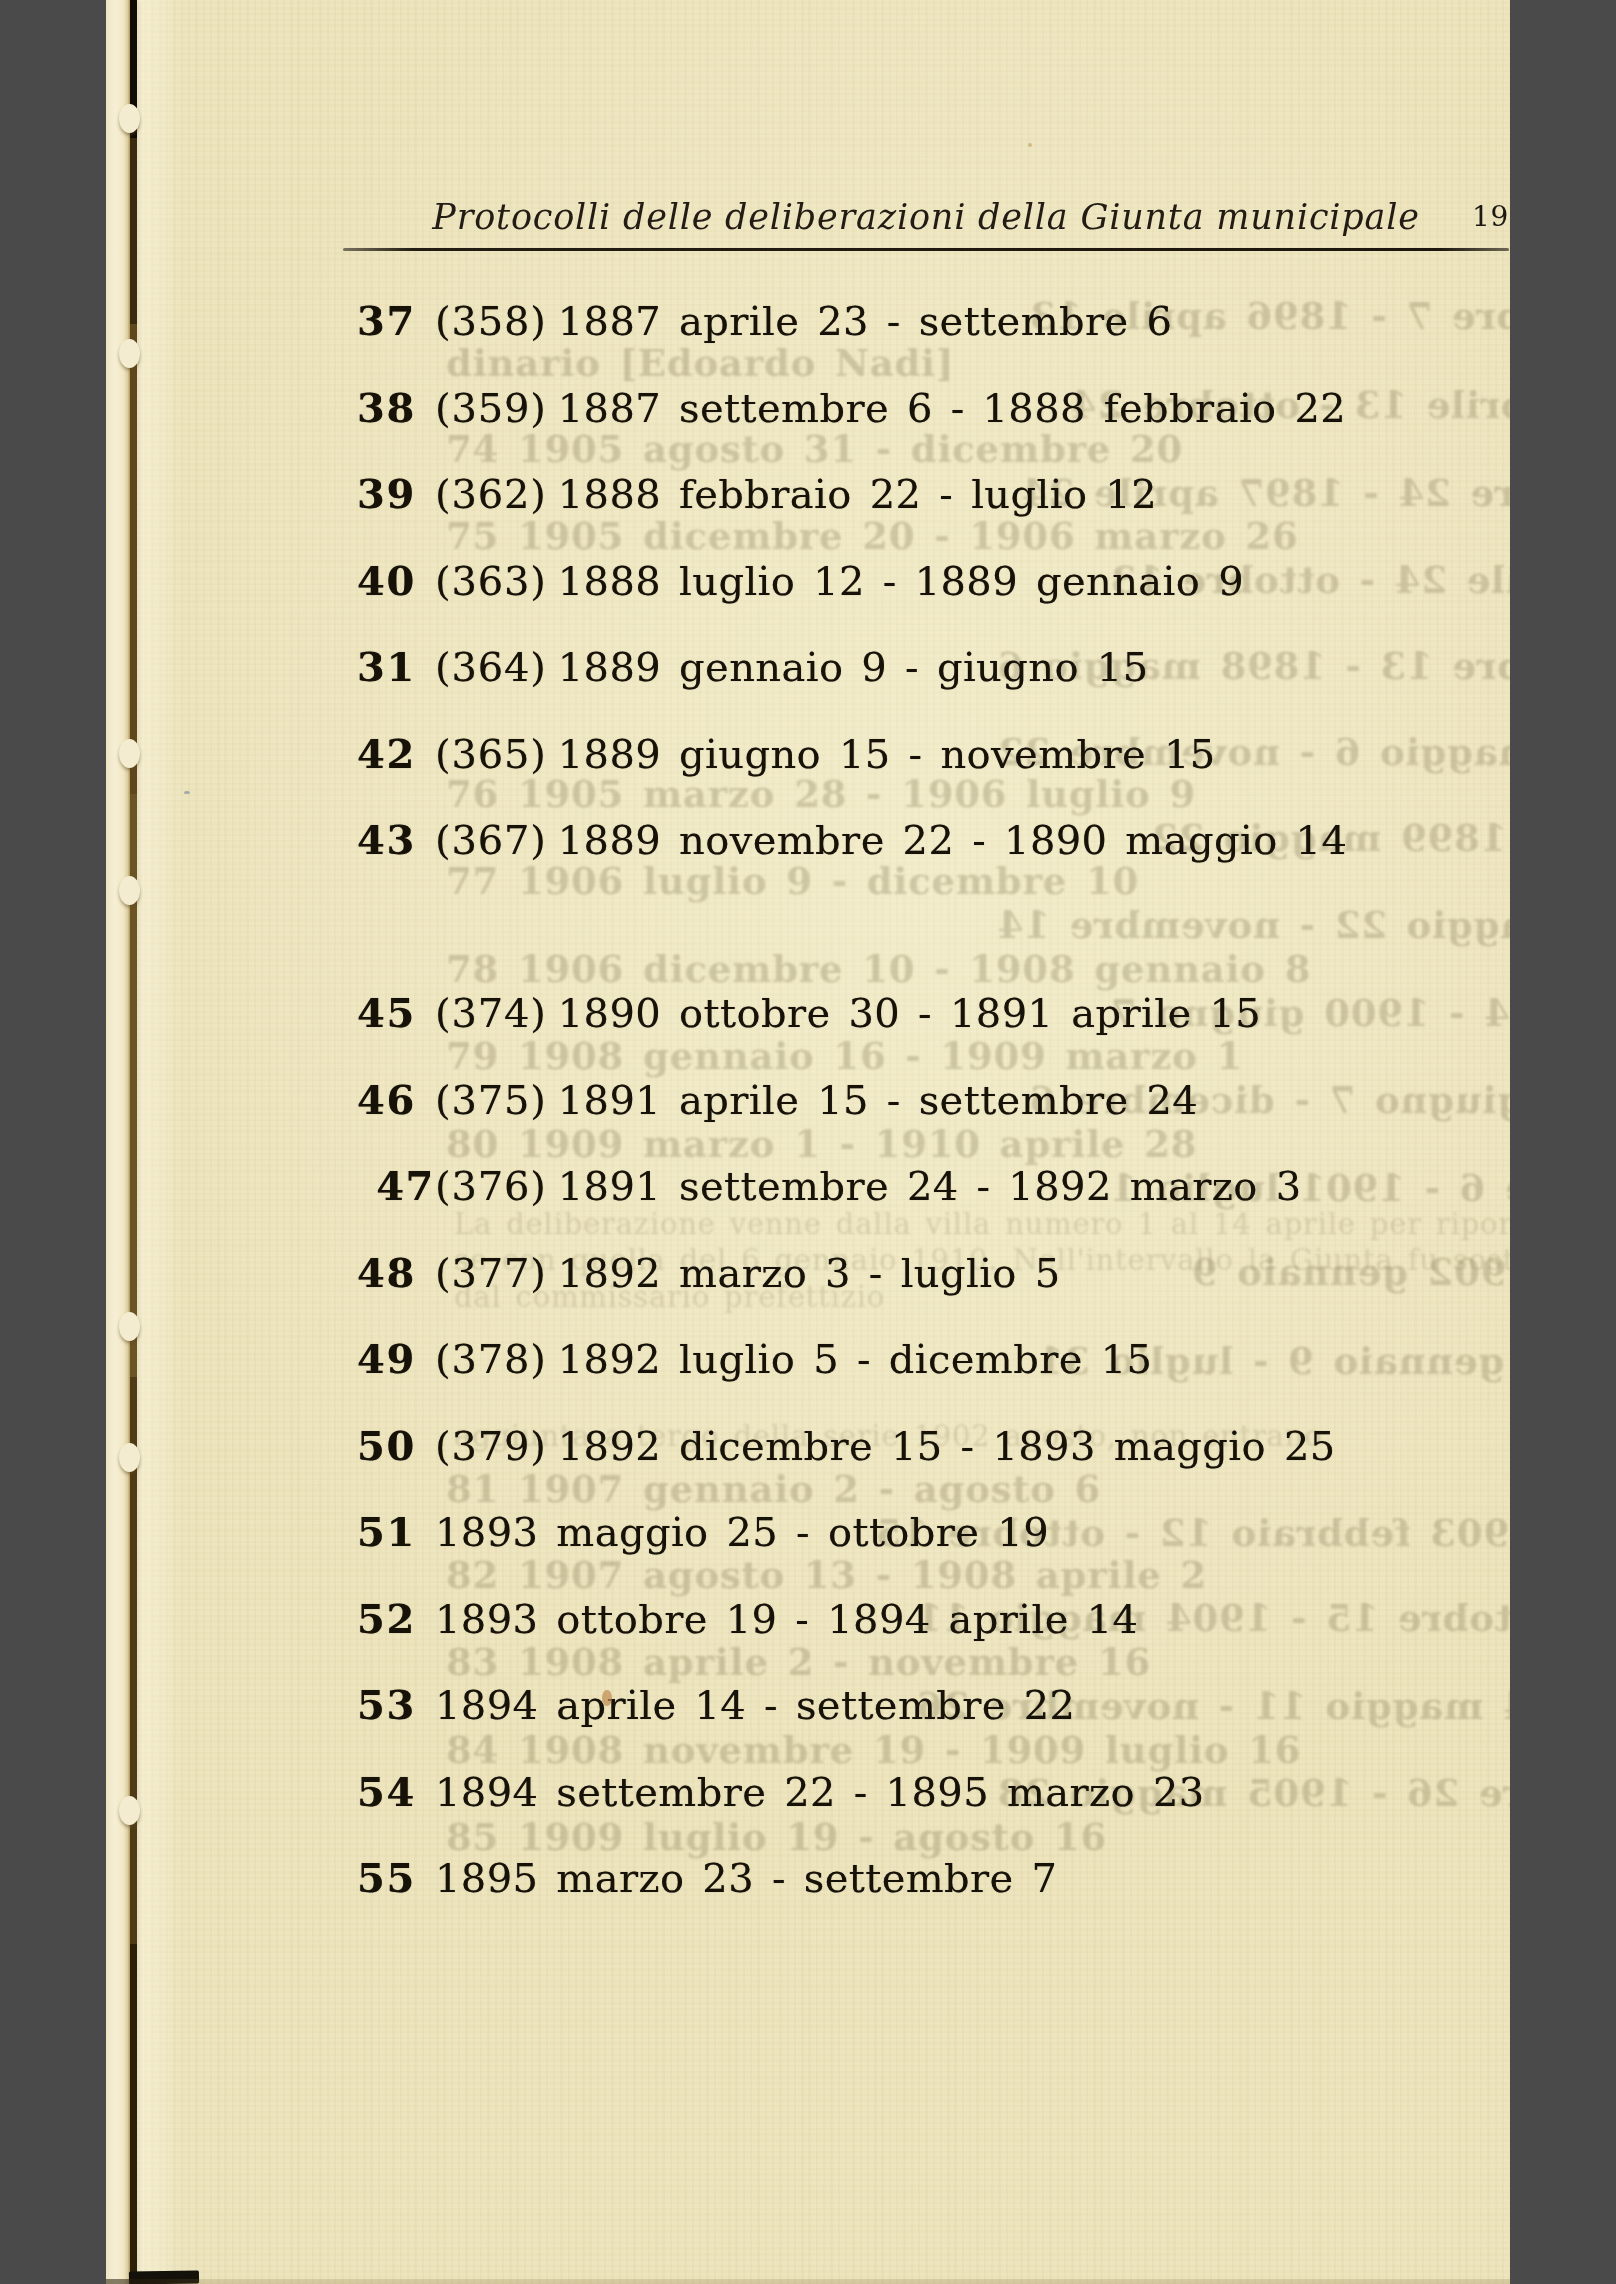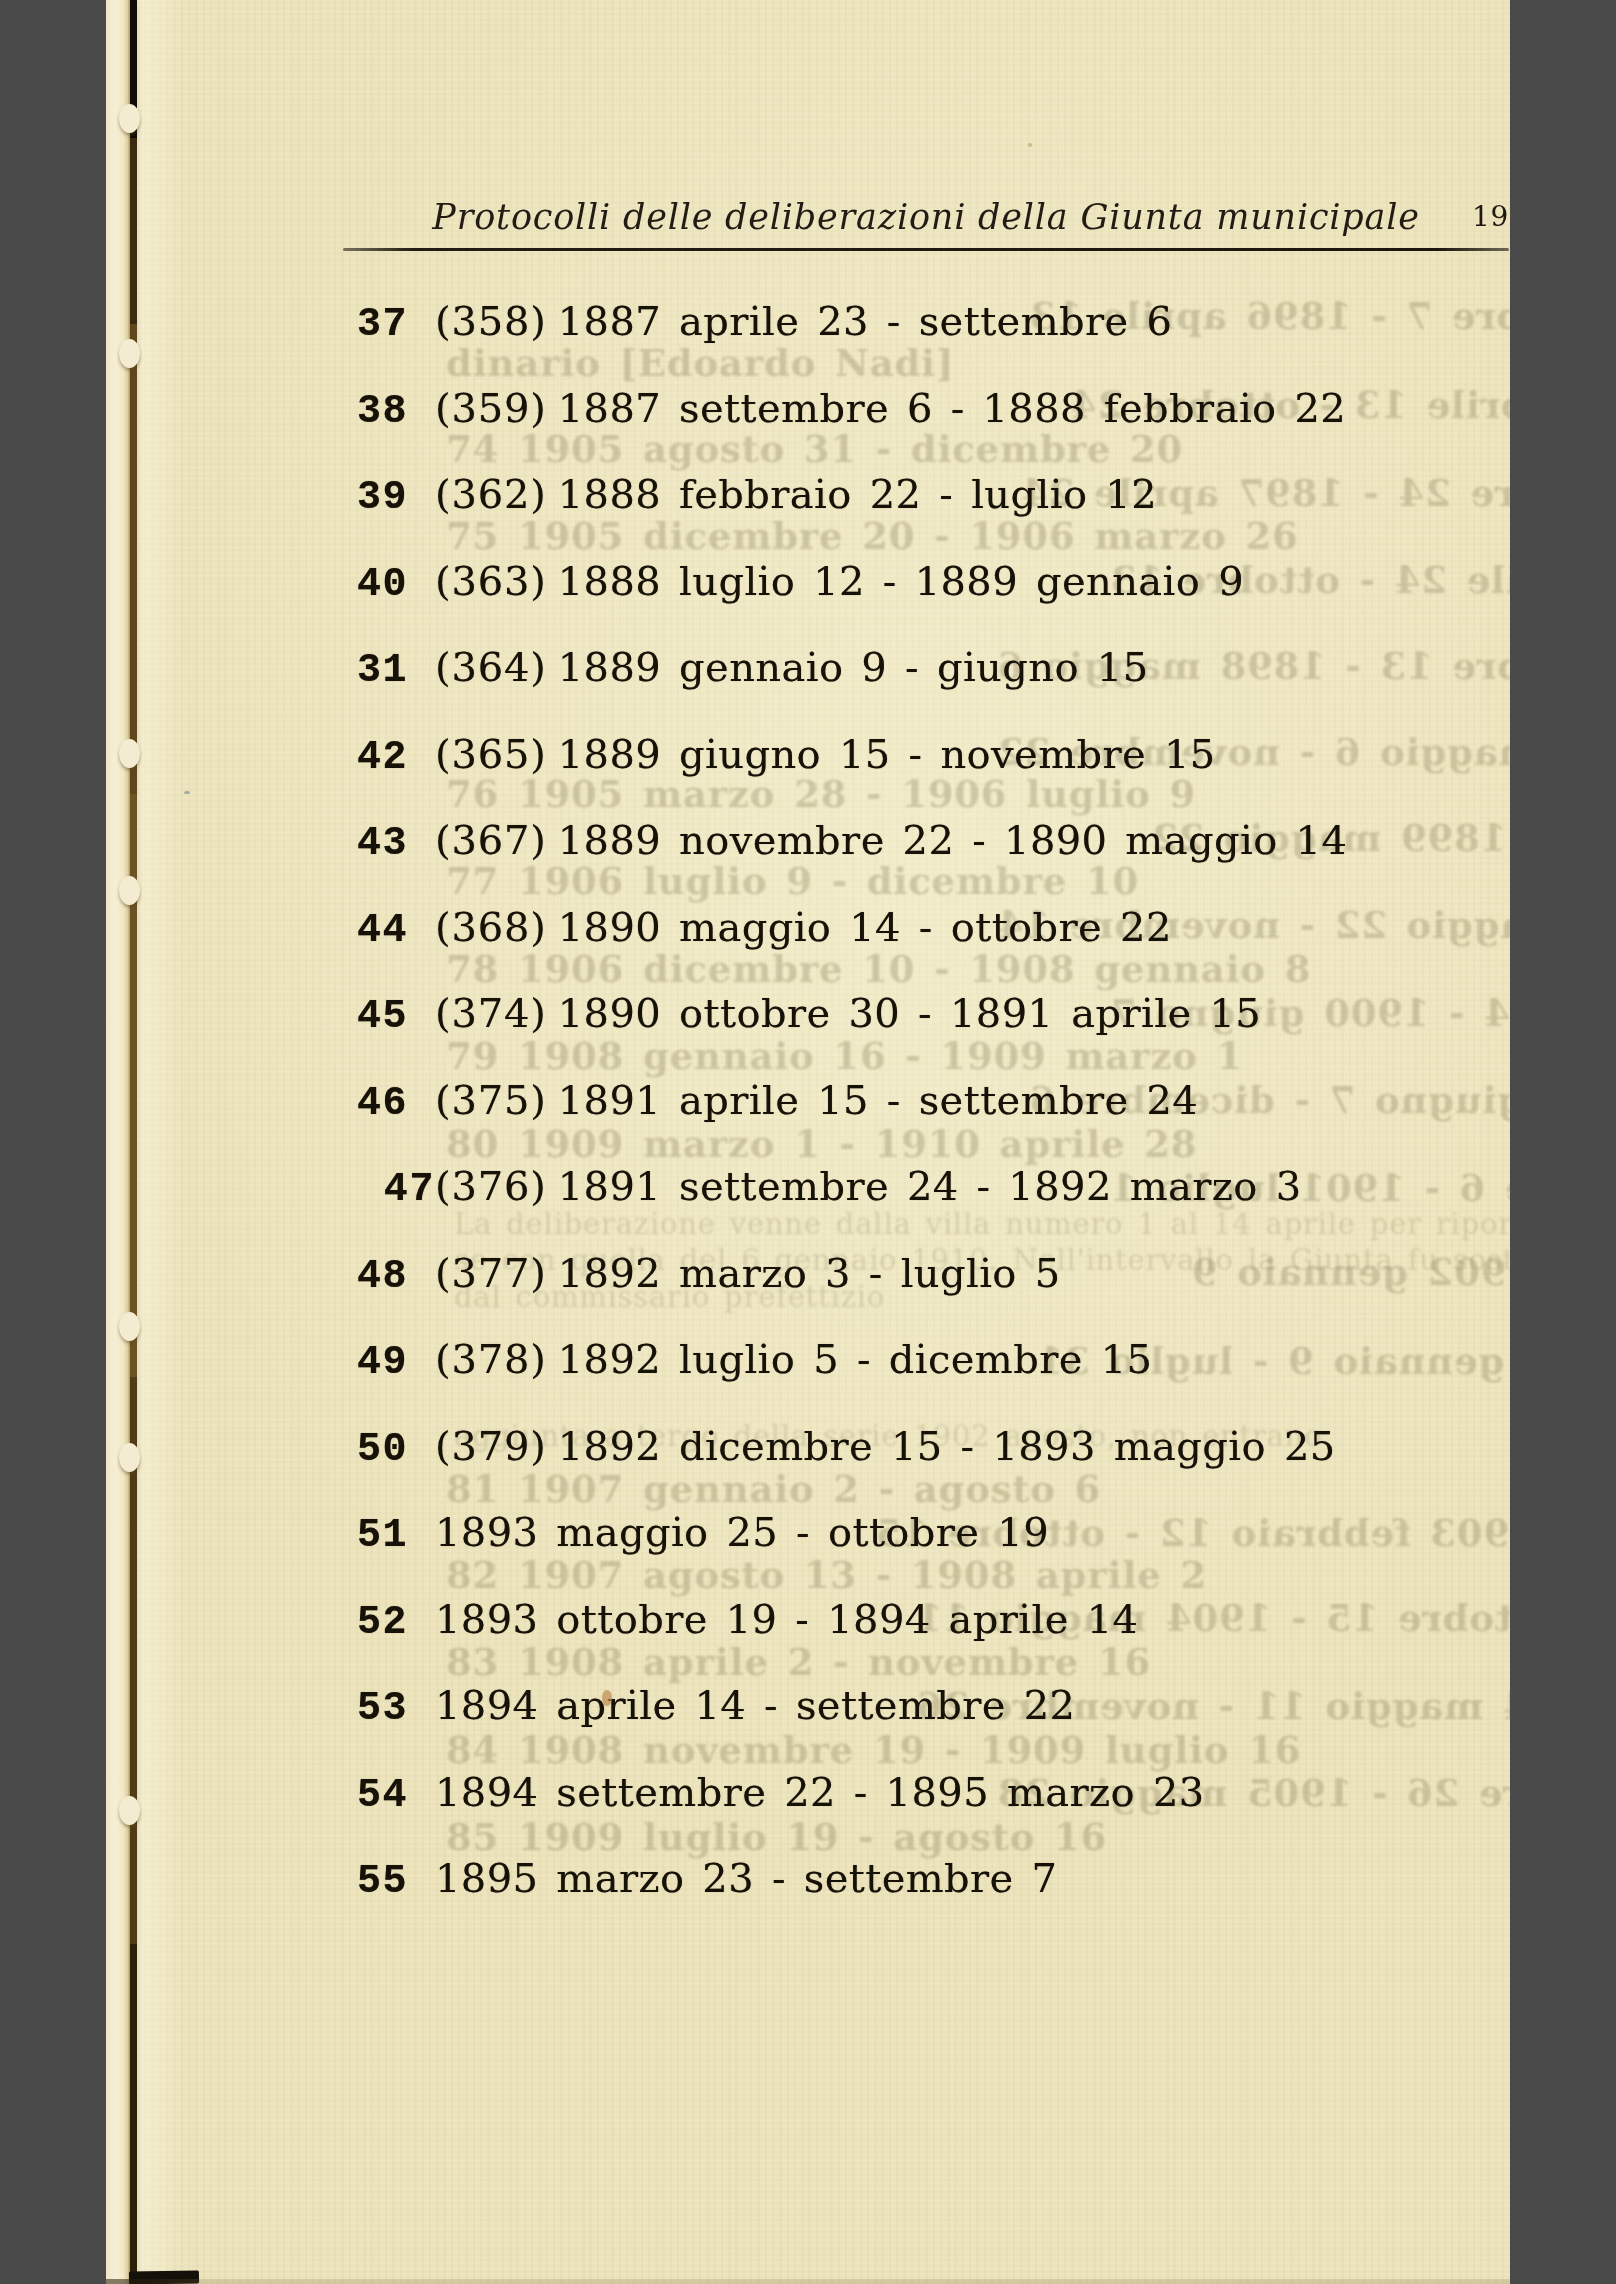--- a/index.html
+++ b/index.html
@@ -49,21 +49,21 @@
     position:absolute;left:237px;top:248px;width:1166px;height:3.2px;
     background:linear-gradient(to right,rgba(25,20,12,0.55),#221c12 6%,#1c160e 94%,rgba(25,20,12,0.6));
     border-radius:1.6px;
   }
   
   .entries{position:absolute;left:0;top:0;width:100%;height:100%;}
   .entry{
     position:absolute;left:251px;font-size:40px;line-height:1;white-space:nowrap;
     color:#171208;text-shadow:0 0 0.8px rgba(30,22,8,0.55);word-spacing:0.12em;
   }
-  .entry .num{display:inline-block;width:78px;font-weight:700;letter-spacing:1.6px;font-family:Liberation Mono, monospace;}
+  .entry .num{display:inline-block;width:78px;font-weight:700;letter-spacing:1.6px;}
   .entry .ref{letter-spacing:0.8px;}
   .entry .ref:not(:empty){margin-right:0.28em;}
   .entry .dates{letter-spacing:0.4px;}
   
   .ghost{
     position:absolute;white-space:nowrap;line-height:1;
     color:#7e7550;opacity:0.30;filter:blur(1.2px);
     letter-spacing:0.8px;word-spacing:0.14em;font-weight:700;
   }
   .ghost.small{opacity:0.22;font-weight:400;}
@@ -139,21 +139,20 @@
   <div class="header-rule"></div>
 
   <div class="entries" id="entries">
       <div class="entry" style="top: 301px;"><span class="num">37</span><span class="ref">(358)</span><span class="dates">1887 aprile 23 - settembre 6</span></div>
       <div class="entry" style="top: 388px;"><span class="num">38</span><span class="ref">(359)</span><span class="dates">1887 settembre 6 - 1888 febbraio 22</span></div>
       <div class="entry" style="top: 474px;"><span class="num">39</span><span class="ref">(362)</span><span class="dates">1888 febbraio 22 - luglio 12</span></div>
       <div class="entry" style="top: 561px;"><span class="num">40</span><span class="ref">(363)</span><span class="dates">1888 luglio 12 - 1889 gennaio 9</span></div>
       <div class="entry" style="top: 647px;"><span class="num">31</span><span class="ref">(364)</span><span class="dates">1889 gennaio 9 - giugno 15</span></div>
       <div class="entry" style="top: 734px;"><span class="num">42</span><span class="ref">(365)</span><span class="dates">1889 giugno 15 - novembre 15</span></div>
       <div class="entry" style="top: 820px;"><span class="num">43</span><span class="ref">(367)</span><span class="dates">1889 novembre 22 - 1890 maggio 14</span></div>
-      <div class="entry" style="top: 907px;"><span class="num">44</span><span class="ref">(368)</span><span class="dates">1890 maggio 14 - ottobre 22</span></div>
       <div class="entry" style="top: 993px;"><span class="num">45</span><span class="ref">(374)</span><span class="dates">1890 ottobre 30 - 1891 aprile 15</span></div>
       <div class="entry" style="top: 1080px;"><span class="num">46</span><span class="ref">(375)</span><span class="dates">1891 aprile 15 - settembre 24</span></div>
       <div class="entry" style="top: 1166px; text-align: right;"><span class="num">47</span><span class="ref">(376)</span><span class="dates">1891 settembre 24 - 1892 marzo 3</span></div>
       <div class="entry" style="top: 1253px;"><span class="num">48</span><span class="ref">(377)</span><span class="dates">1892 marzo 3 - luglio 5</span></div>
       <div class="entry" style="top: 1339px;"><span class="num">49</span><span class="ref">(378)</span><span class="dates">1892 luglio 5 - dicembre 15</span></div>
       <div class="entry" style="top: 1426px;"><span class="num">50</span><span class="ref">(379)</span><span class="dates">1892 dicembre 15 - 1893 maggio 25</span></div>
       <div class="entry" style="top: 1512px;"><span class="num">51</span><span class="ref"></span><span class="dates">1893 maggio 25 - ottobre 19</span></div>
       <div class="entry" style="top: 1599px;"><span class="num">52</span><span class="ref"></span><span class="dates">1893 ottobre 19 - 1894 aprile 14</span></div>
       <div class="entry" style="top: 1685px;"><span class="num">53</span><span class="ref"></span><span class="dates">1894 aprile 14 - settembre 22</span></div>
       <div class="entry" style="top: 1772px;"><span class="num">54</span><span class="ref"></span><span class="dates">1894 settembre 22 - 1895 marzo 23</span></div>

